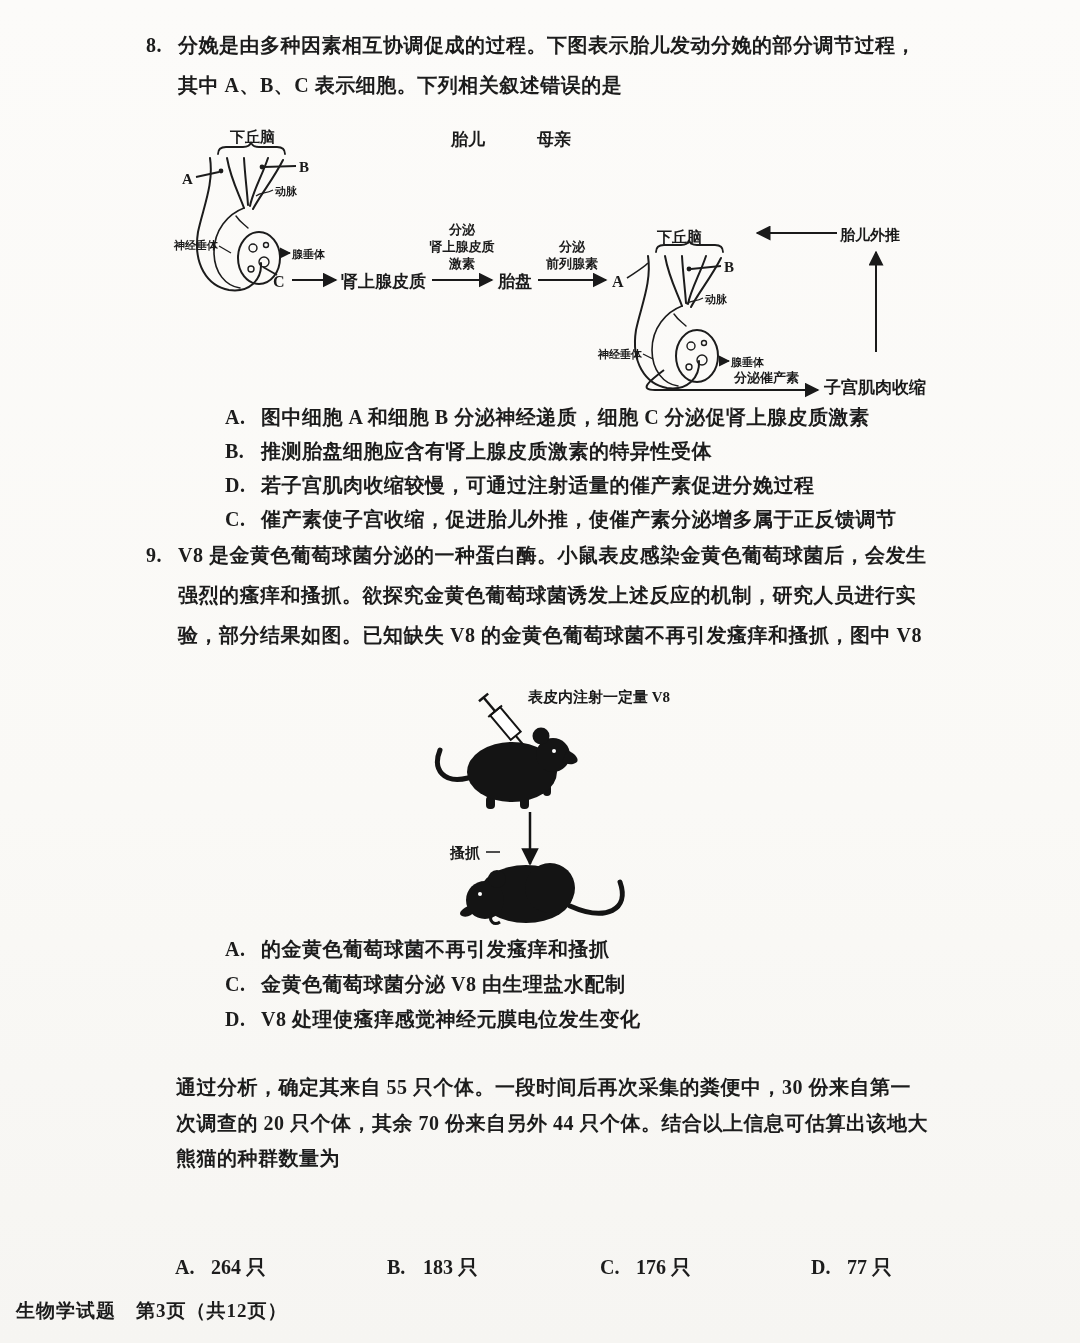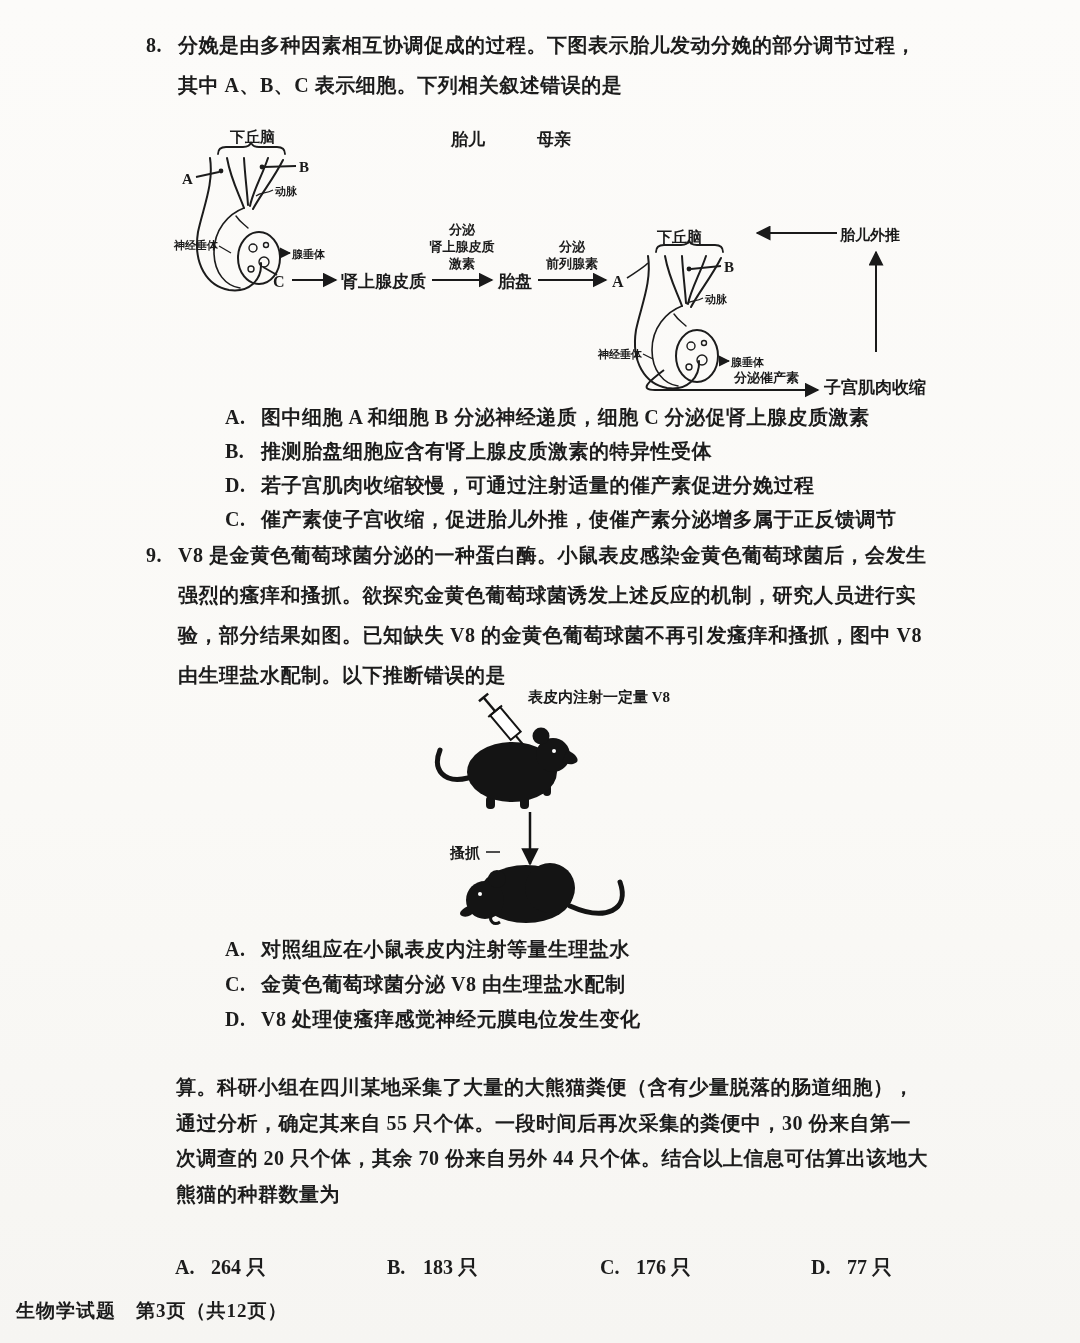--- a/index.html
+++ b/index.html
@@ -120,21 +120,20 @@
     <div class="opt"><span class="olab">A.</span><span>图中细胞 A 和细胞 B 分泌神经递质，细胞 C 分泌促肾上腺皮质激素</span></div>
     <div class="opt"><span class="olab">B.</span><span>推测胎盘细胞应含有肾上腺皮质激素的特异性受体</span></div>
     <div class="opt"><span class="olab">D.</span><span>若子宫肌肉收缩较慢，可通过注射适量的催产素促进分娩过程</span></div>
     <div class="opt"><span class="olab">C.</span><span>催产素使子宫收缩，促进胎儿外推，使催产素分泌增多属于正反馈调节</span></div>
   </section>
 
   <section class="q" style="top:535px">
     <div class="line"><span class="qnum">9.</span><span>V8 是金黄色葡萄球菌分泌的一种蛋白酶。小鼠表皮感染金黄色葡萄球菌后，会发生</span></div>
     <div class="line indent">强烈的瘙痒和搔抓。欲探究金黄色葡萄球菌诱发上述反应的机制，研究人员进行实</div>
     <div class="line indent">验，部分结果如图。已知缺失 V8 的金黄色葡萄球菌不再引发瘙痒和搔抓，图中 V8</div>
-    <div class="line indent">由生理盐水配制。以下推断错误的是</div>
   </section>
 
   <div class="fig" style="left:380px;top:680px">
     <svg width="330" height="250" viewBox="0 0 330 250" xmlns="http://www.w3.org/2000/svg">
       <text class="t15" x="148" y="22">表皮内注射一定量 V8</text>
 
       <g fill="#141414">
         <path d="M88,98 C64,104 52,90 60,70" stroke="#141414" stroke-width="5" fill="none" stroke-linecap="round"></path>
         <rect x="106" y="116" width="9" height="13" rx="4"></rect>
         <rect x="140" y="116" width="9" height="13" rx="4"></rect>
@@ -170,27 +169,26 @@
         <circle cx="105" cy="220" r="19"></circle>
         <circle cx="117" cy="199" r="9"></circle>
         <path d="M88,226 C80,230 78,234 82,236 C87,238 92,235 94,232 z"></path>
         <circle cx="100" cy="214" r="2" fill="#ffffff"></circle>
         <path d="M112,234 C108,241 114,246 120,242" stroke="#141414" stroke-width="3" fill="none"></path>
       </g>
     </svg>
   </div>
 
   <section class="opts" style="top:932px;line-height:35px">
-    <div class="opt" style="line-height:35px"><span class="olab">A.</span><span>对照组应在小鼠表皮内注射等量生理盐水</span></div>
+    <div class="opt" style="line-height:35px"><span class="olab">A.</span><span>的金黄色葡萄球菌不再引发瘙痒和搔抓</span></div>
     <div class="opt" style="line-height:35px"><span class="olab">C.</span><span>金黄色葡萄球菌分泌 V8 由生理盐水配制</span></div>
     <div class="opt" style="line-height:35px"><span class="olab">D.</span><span>V8 处理使瘙痒感觉神经元膜电位发生变化</span></div>
   </section>
 
   <section class="q" style="top:1070px;left:138px">
-    <div class="line indent10" style="line-height:35.5px">算。科研小组在四川某地采集了大量的大熊猫粪便（含有少量脱落的肠道细胞），</div>
     <div class="line indent10" style="line-height:35.5px">通过分析，确定其来自 55 只个体。一段时间后再次采集的粪便中，30 份来自第一</div>
     <div class="line indent10" style="line-height:35.5px">次调查的 20 只个体，其余 70 份来自另外 44 只个体。结合以上信息可估算出该地大</div>
     <div class="line indent10" style="line-height:35.5px">熊猫的种群数量为</div>
   </section>
 
   <div class="optrow">
     <span class="q10opt" style="left:175px"><span class="olab">A.</span><span>264 只</span></span>
     <span class="q10opt" style="left:387px"><span class="olab">B.</span><span>183 只</span></span>
     <span class="q10opt" style="left:600px"><span class="olab">C.</span><span>176 只</span></span>
     <span class="q10opt" style="left:811px"><span class="olab">D.</span><span>77 只</span></span>

